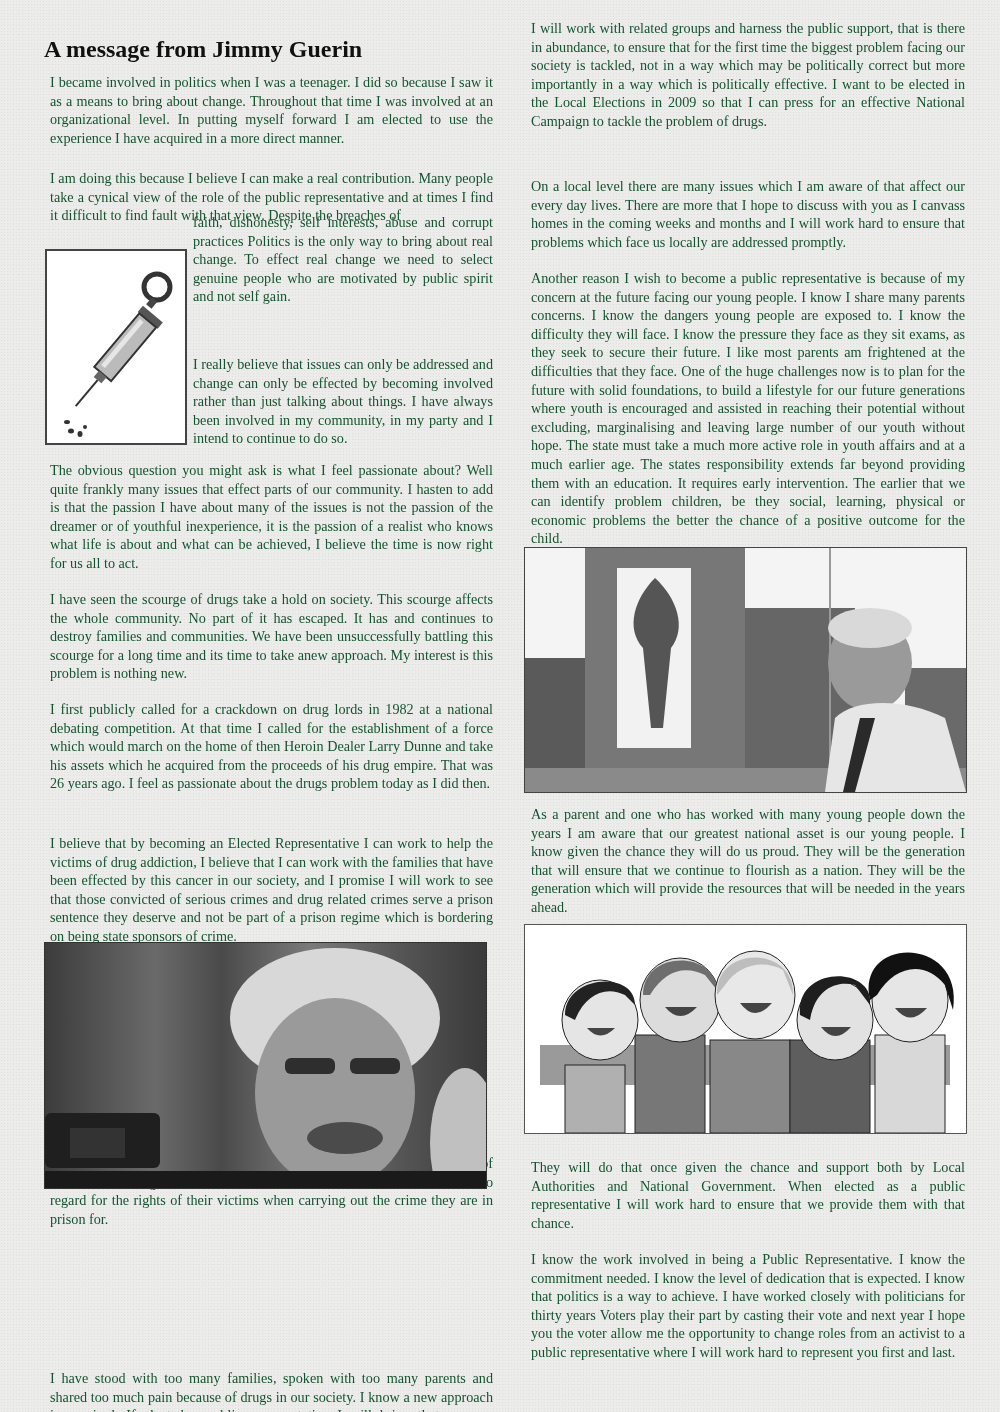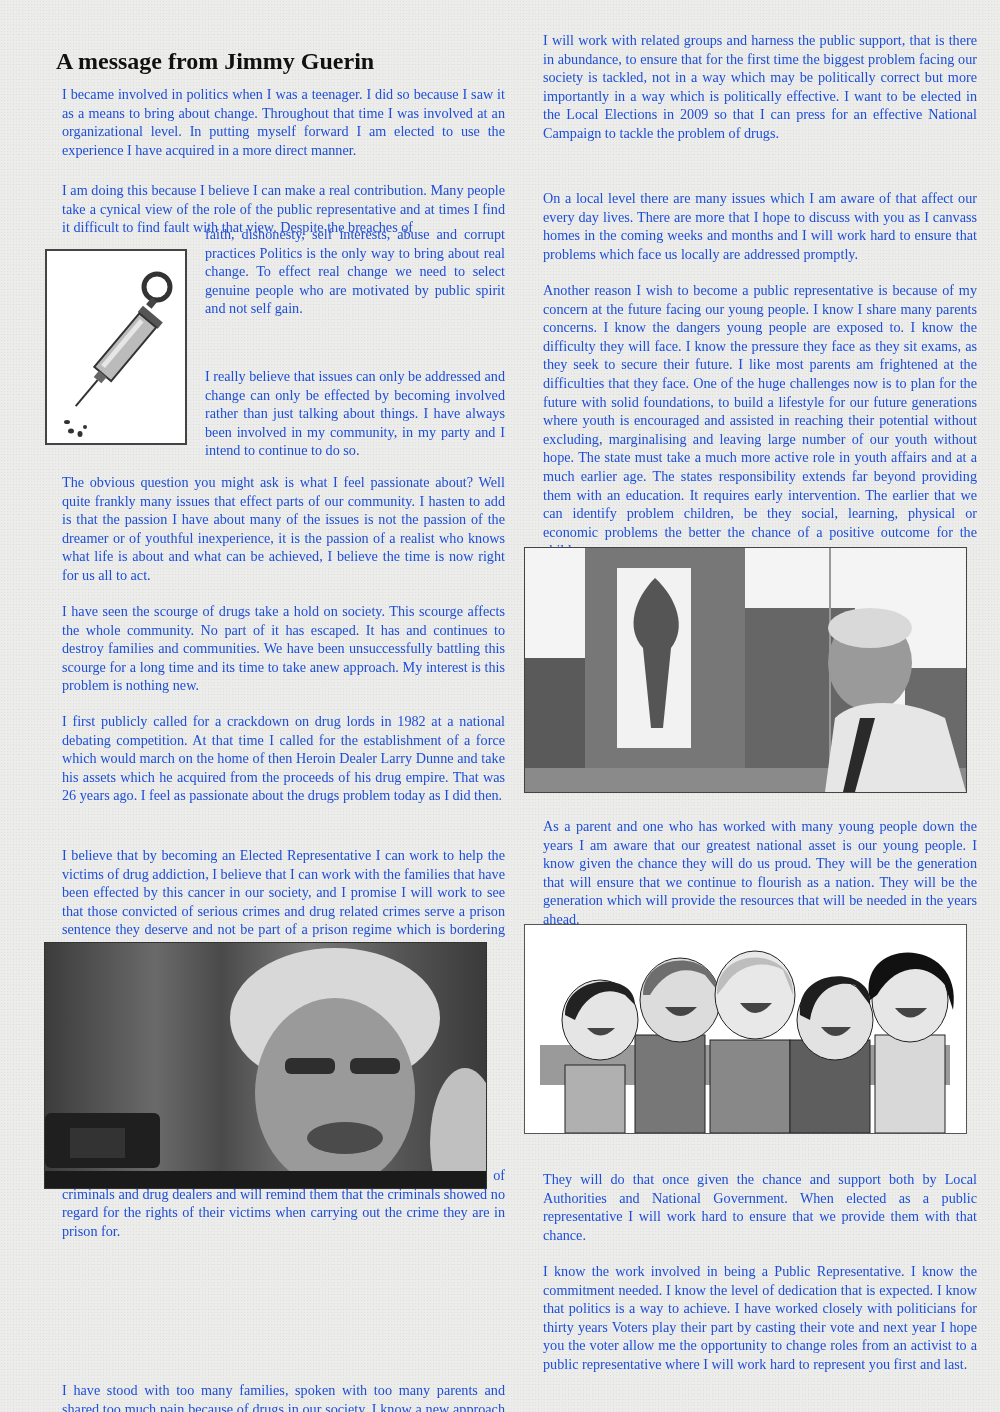--- a/index.html
+++ b/index.html
@@ -12,25 +12,25 @@
     background-size: 3px 3px, 5px 5px;
     background-position: 0 0, 1px 2px;
     font-family: "Liberation Serif", "DejaVu Serif", serif;
     color: #1a1a1a;
     position: relative;
   }
   .col { position: absolute; top: 0; }
   .col-left { left: 44px; width: 443px; }
   .col-right { left: 525px; width: 434px; }
   p {
-    margin: 18px; font-size: 14.2px; line-height: 18.6px;
-    text-align: justify; color: #1d4ed8;
+    margin: 6px; font-size: 14.2px; line-height: 18.6px;
+    text-align: justify; color: #14532d;
   }
   h1 {
-    position: absolute; left: 44px; top: 36px; margin: 12px;
+    position: absolute; left: 44px; top: 36px; margin: 0;
     font-size: 24px; font-weight: bold; color: #111;
     font-family: "Liberation Serif", "DejaVu Serif", serif;
   }
   .frame { position: absolute; border: 2px solid #555; background: #fff; overflow: hidden; }
   .photo { background: #6b6b6b; }
   .abs { position: absolute; }
 </style>
 </head>
 <body>
 

